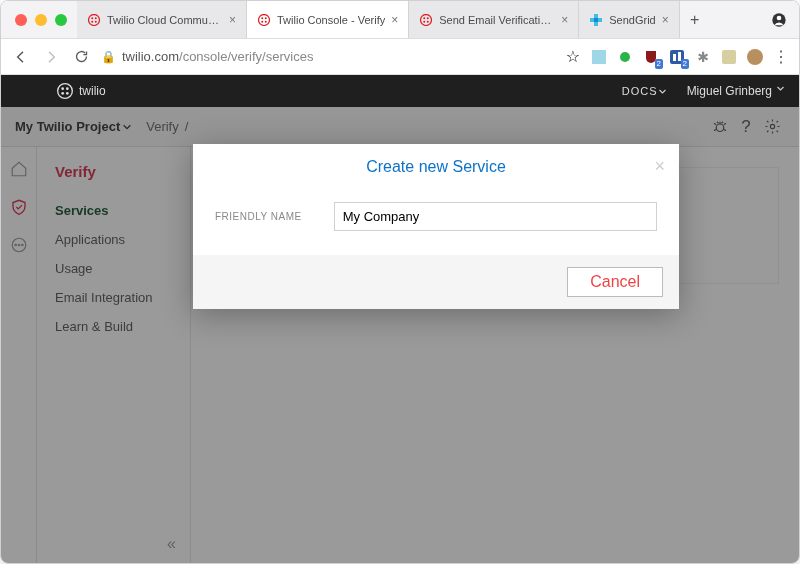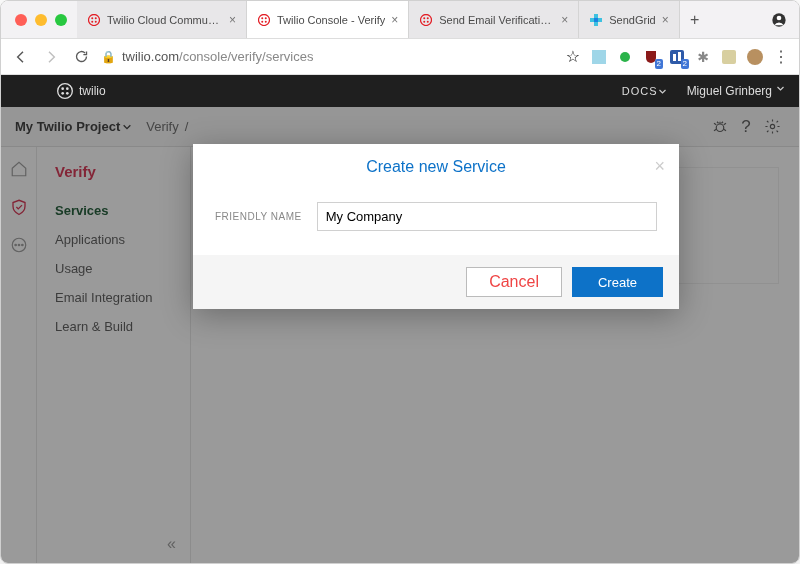--- a/index.html
+++ b/index.html
@@ -54,21 +54,21 @@
   .content { flex:1; background:#fff; position:relative; padding: 20px; }
   .card { background:#fff; border:1px solid #eee; padding: 40px 0; }
   .btn-primary-dark { background:#065885; color:#fff; border:none; padding:10px 18px; font-size:13px; border-radius:2px; margin-left: 12px; }
   
   .dim { position:absolute; top:106px; left:0; right:0; bottom:0; background:rgba(30,30,30,0.45); }
   
   .modal { position:absolute; top:106px; left:192px; width:486px; background:#fff; box-shadow:0 6px 30px rgba(0,0,0,0.3);margin-top:37px; }
   .modal-hd { text-align:center; padding: 14px 0 12px; position:relative; }
   .modal-hd .title { color:#0d72c8; font-size:16px; font-weight:400; }
   .modal-hd .x { position:absolute; right:14px; top:12px; color:#ccc; font-size:18px; }
-  .modal-body { padding: 14px 22px 24px; display:flex; align-items:center; gap:15px; }
+  .modal-body { padding: 14px 22px 24px; display:flex; align-items:center; gap:32px; }
   .modal-body label { font-size:10px; letter-spacing:0.5px; color:#888; }
   .modal-body input { flex:1; border:1px solid #d0d0d0; padding:6px 8px; font-size:13px; }
   .modal-ft { background:#f5f5f5; padding: 12px 16px; display:flex; justify-content:flex-end; gap:10px; }
   .btn-cancel { background:#fff; border:1px solid #bbb; padding:5px 22px; font-size:16px; color:#ef4444; }
   .btn-create { background:#0d72c8; border:none; color:#fff; padding:7px 26px; font-size:13px; }
   svg { display:block; }
 </style>
 </head>
 <body>
 
@@ -304,17 +304,16 @@
     <div class="modal-hd">
       <div class="title">Create new Service</div>
       <div class="x">×</div>
     </div>
     <div class="modal-body">
       <label>FRIENDLY NAME</label>
       <input type="text" value="My Company" style="">
     </div>
     <div class="modal-ft">
       <button class="btn-cancel">Cancel</button>
-      <button class="btn-create">Create</button>
     </div>
   </div>
 
 </div>
 
 </body></html>

